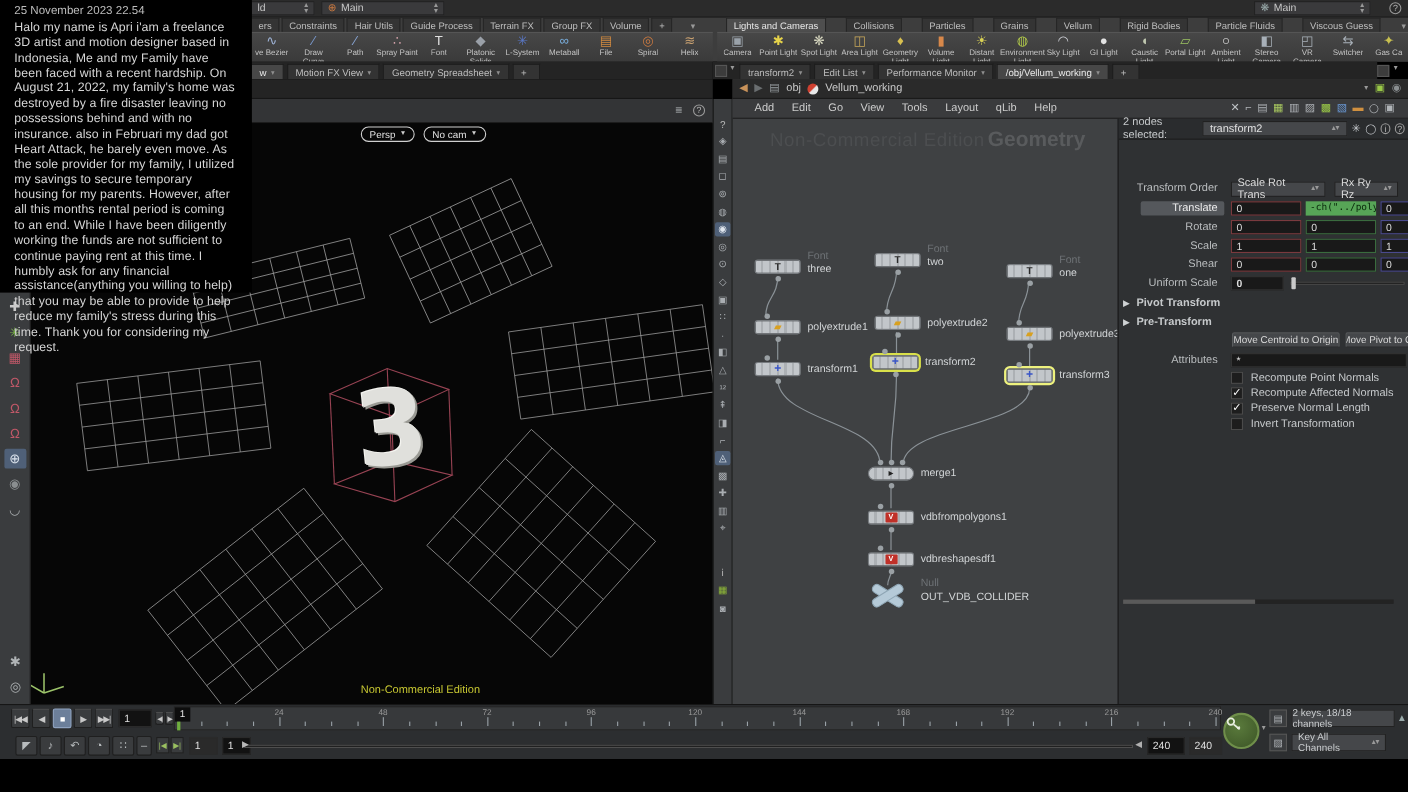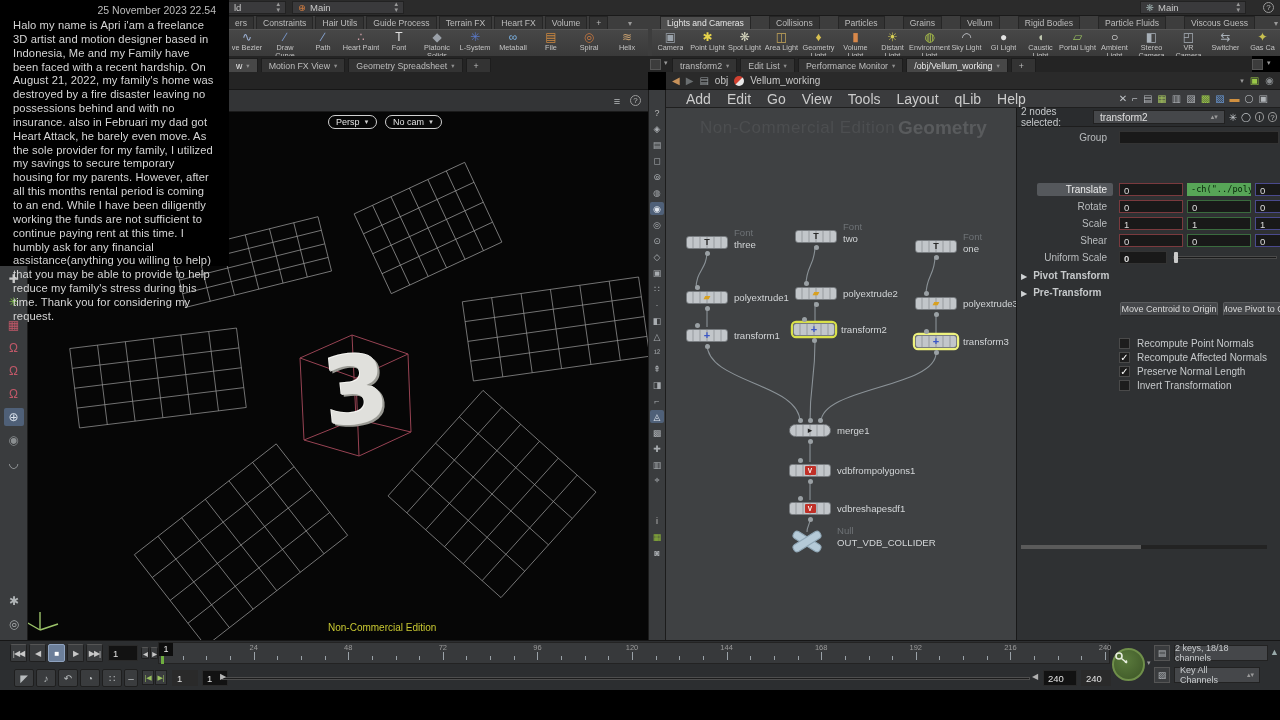--- a/index.html
+++ b/index.html
@@ -2,21 +2,21 @@
 <html><head>
 <meta charset="utf-8">
 <style>
   * { box-sizing: border-box; margin: 0; padding: 0; }
   html,body { background:#000; }
   body { font-family: "Liberation Sans", "DejaVu Sans", sans-serif; }
   #root { position:relative; width:1280px; height:720px; background:#000; overflow:hidden; color:#c8c8c8; font-size:10px; }
 
   
   .topbar { position:absolute; left:0; top:0; width:1280px; height:16px; background:#2b2b2b; border-bottom:1px solid #1a1a1a; }
-  .dd-box { position:absolute; top:1px; height:13px; background:#3a3a3c; border:1px solid #222; color:#c8c8c8; font-size:9.5px; display:flex; align-items:flex-end; padding:0 5px; gap:4px; }
+  .dd-box { position:absolute; top:1px; height:13px; background:#3a3a3c; border:1px solid #222; color:#c8c8c8; font-size:9.5px; display:flex; align-items:center; padding:0 5px; gap:4px; }
   .spin { color:#9a9a9a; font-size:7px; line-height:6px; display:inline-block; }
   .help-circle { display:inline-flex; width:11px; height:11px; border:1px solid #9a9a9a; border-radius:50%; color:#b8b8b8; font-size:8px; align-items:center; justify-content:center; }
 
   
   .shelf { position:absolute; left:0; top:16px; width:1280px; height:40px; background:#3d3d3d; }
   .shelf-tabs { position:absolute; top:0; height:13px; display:flex; align-items:flex-end; gap:2px; overflow:hidden; }
   .shelf-tab { background:#343434; border:1px solid #262626; border-bottom:none; color:#bdbdbd; font-size:8.6px; padding:1px 6px; white-space:nowrap; }
   .shelf-tab[data-active="true"] { background:#4e4e4e; color:#e6e6e6; }
   .shelf-tools { position:absolute; top:13px; height:27px; display:flex; align-items:flex-start; overflow:hidden; background:linear-gradient(#474747,#3a3a3a); border-top:1px solid #555; }
   .shelf-tool { width:38px; display:flex; flex-direction:column; align-items:center; gap:0; padding-top:1px; flex:none; }
@@ -51,21 +51,21 @@
   
   .vp-right-strip { position:absolute; left:648px; top:90px; width:18px; height:550px; background:#3a3c3e; border-left:1px solid #1c1c1c; border-right:1px solid #1c1c1c; display:flex; flex-direction:column; align-items:center; padding-top:2px; gap:3px; overflow:hidden; }
   .rs-icon { width:14px; height:13px; flex:none; display:flex; align-items:center; justify-content:center; color:#a9adb1; font-size:9px; border-radius:2px; }
   .rs-icon[data-variant="hl"] { background:#4f6078; color:#e0e6ee; }
   .rs-icon[data-variant="green"] { color:#8fb838; }
 
   
   .network { position:absolute; left:666px; top:72px; width:614px; height:568px; background:#3f4143; }
   .net-pathbar { position:absolute; left:0; top:0; width:614px; height:18px; background:#2a2a2a; border-bottom:1px solid #1a1a1a; display:flex; align-items:center; padding:0 6px; gap:6px; color:#c8c8c8; }
   .net-menubar { position:absolute; left:0; top:18px; width:614px; height:18px; background:#3a3b3d; border-bottom:1px solid #1f1f1f; display:flex; align-items:center; padding:0 12px; gap:0; }
-  .menu-item { color:#cccccc; font-size:14px; padding:0 8px; }
+  .menu-item { color:#cccccc; font-size:10px; padding:0 8px; }
   .menu-icons { margin-left:auto; display:flex; align-items:center; gap:5px; }
   .mi { font-size:10px; color:#b0b4b8; }
   .net-canvas { position:absolute; left:0; top:36px; width:350px; height:532px; overflow:hidden; }
   .watermark1 { position:absolute; left:34px; top:10px; font-size:17px; color:#4c4e50; letter-spacing:.5px; }
   .watermark2 { position:absolute; left:232px; top:9px; font-size:19px; font-weight:bold; color:#595b5d; }
   .node { position:absolute; width:42px; height:13px; border-radius:3px; border:1px solid #787c80; background:repeating-linear-gradient(90deg,#c2c6ca 0,#c2c6ca 5px,#acb0b4 5px,#acb0b4 7px); display:flex; align-items:center; justify-content:center; }
   .node.sel { box-shadow:0 0 0 2.2px #d9e04a; }
   .node.sel2 { box-shadow:0 0 0 2.2px #eef27e; }
   .node.merge { border-radius:7px; }
   .node .nicon { font-size:9px; font-weight:bold; line-height:9px; }
@@ -122,21 +122,21 @@
   .keycircle { position:absolute; left:1112px; top:648px; width:33px; height:33px; border-radius:50%; background:radial-gradient(circle at 40% 35%, #5a7a3c, #3c5526); border:2px solid #6f8f4a; display:flex; align-items:center; justify-content:center; }
   .kbox { position:absolute; height:16px; background:#45474a; border:1px solid #222; color:#c9ccce; font-size:9px; display:flex; align-items:center; justify-content:center; gap:4px; }
   .stack-btn { position:absolute; width:16px; height:16px; background:#3a3c3e; border:1px solid #555; color:#b0b4b8; font-size:9px; display:flex; align-items:center; justify-content:center; }
 
   
   .statusbar { position:absolute; left:0; top:690px; width:1280px; height:17px; background:#232527; border-top:1px solid #141414; display:flex; align-items:center; padding:0 8px; color:#c6c9cb; font-size:10px; }
   .status-right { margin-left:auto; display:flex; align-items:center; gap:8px; }
 
   
   .overlay { position:absolute; left:0; top:0; width:229px; height:266px; background:#000; color:#d6d6d6; padding:4px 13px 0 13px; z-index:50; }
-  .overlay .ts { text-align:right; color:#bdbdbd; font-size:10.5px; margin-bottom:3px; }
+  .overlay .ts { text-align:left; color:#bdbdbd; font-size:10.5px; margin-bottom:3px; }
   .overlay .msg { font-size:11.2px; line-height:13.85px; letter-spacing:.1px; }
 
   svg { position:absolute; left:0; top:0; }
 </style>
 </head>
 <body>
 
 <div id="root">
 
   <div class="topbar">
@@ -158,21 +158,21 @@
   </div>
 
   <div class="shelf">
     <div class="shelf-tabs" style="left:228px;width:414px;">
 
     <div class="shelf-tab" data-active="false">ers</div>
         <div class="shelf-tab" data-active="false">Constraints</div>
         <div class="shelf-tab" data-active="false">Hair Utils</div>
         <div class="shelf-tab" data-active="false">Guide Process</div>
         <div class="shelf-tab" data-active="false">Terrain FX</div>
-        <div class="shelf-tab" data-active="false">Heart FX</div>
+        <div class="shelf-tab" data-active="false">Group FX</div>
         <div class="shelf-tab" data-active="false">Volume</div>
         <div class="shelf-tab" data-active="false">+</div>
       </div>
     <span class="shelf-arrow" style="right:648px;">▾</span>
     <div class="shelf-tools" style="left:228px;width:420px;">
 
         <div class="shelf-tool">
           <span class="g" style="color:#9fb4d8">∿</span>
           <span class="lab">ve Bezier</span>
         </div>
@@ -182,21 +182,21 @@
           <span class="lab">Draw Curve</span>
         </div>
 
         <div class="shelf-tool">
           <span class="g" style="color:#8aa8d8">∕</span>
           <span class="lab">Path</span>
         </div>
 
         <div class="shelf-tool">
           <span class="g" style="color:#d0a0a8">∴</span>
-          <span class="lab">Heart Paint</span>
+          <span class="lab">Spray Paint</span>
         </div>
 
         <div class="shelf-tool">
           <span class="g" style="color:#e0e0e0">T</span>
           <span class="lab">Font</span>
         </div>
 
         <div class="shelf-tool">
           <span class="g" style="color:#9aa0a8">◆</span>
           <span class="lab">Platonic Solids</span>
@@ -746,23 +746,30 @@
       <div class="pp-dd">
         <span>transform2</span>
         <span class="spin">▴▾</span>
       </div>
       <span style="color:#c0c4c8">✳</span>
       <span style="color:#c0c4c8;font-size:9px">◯</span>
       <span class="help-circle" style="width:10px;height:10px;">i</span>
       <span class="help-circle" style="width:10px;height:10px;">?</span>
     </div>
 
-    <div class="prow" style="top:22px;">
-      <span class="plabel">Group</span>
-      <span class="pfield" style="left:102px;width:160px;border:1px solid #333;"></span>
+    <div class="prow" style="top:56px;">
+      <span class="plabel">Transform Order</span>
+      <span class="pselect" style="left:102px;width:86px;">
+        <span>Scale Rot Trans</span>
+          <span class="spin">▴▾</span>
+      </span>
+      <span class="pselect" style="left:196px;width:58px;">
+        <span>Rx Ry Rz</span>
+          <span class="spin">▴▾</span>
+      </span>
     </div>
     <div class="prow" style="top:74px;">
       <span class="plabel hl">Translate</span>
       <span class="pfield bx" style="left:102px;width:64px;">0</span>
       <span class="pfield expr" style="left:170px;width:64px;">-ch("../polye</span>
       <span class="pfield bz" style="left:238px;width:26px;">0</span>
     </div>
     <div class="prow" style="top:91px;">
       <span class="plabel">Rotate</span>
       <span class="pfield bx" style="left:102px;width:64px;">0</span>
@@ -788,20 +795,24 @@
       <span class="phandle" style="left:157px;top:2px;"></span>
     </div>
     <div class="collapse" style="left:4px;top:162px;">
       <span class="tri">▶</span><span>Pivot Transform</span>
     </div>
     <div class="collapse" style="left:4px;top:179px;">
       <span class="tri">▶</span><span>Pre-Transform</span>
     </div>
     <div class="pbtn" style="left:103px;top:194px;width:98px;">Move Centroid to Origin</div>
     <div class="pbtn" style="left:206px;top:194px;width:58px;">Move Pivot to C</div>
+    <div class="prow" style="top:212px;">
+      <span class="plabel">Attributes</span>
+      <span class="pfield" style="left:102px;width:160px;border:1px solid #333;">*</span>
+    </div>
     <div>
 
         <div class="prow cbrow" style="top: 228px;">
           <span class="pcheck" style="left:102px;" data-checked="false"></span>
           <span class="cblabel" style="left:120px;">Recompute Point Normals</span>
         </div>
 
         <div class="prow cbrow" style="top: 242px;">
           <span class="pcheck" style="left:102px;" data-checked="true"></span>
           <span class="cblabel" style="left:120px;">Recompute Affected Normals</span>

